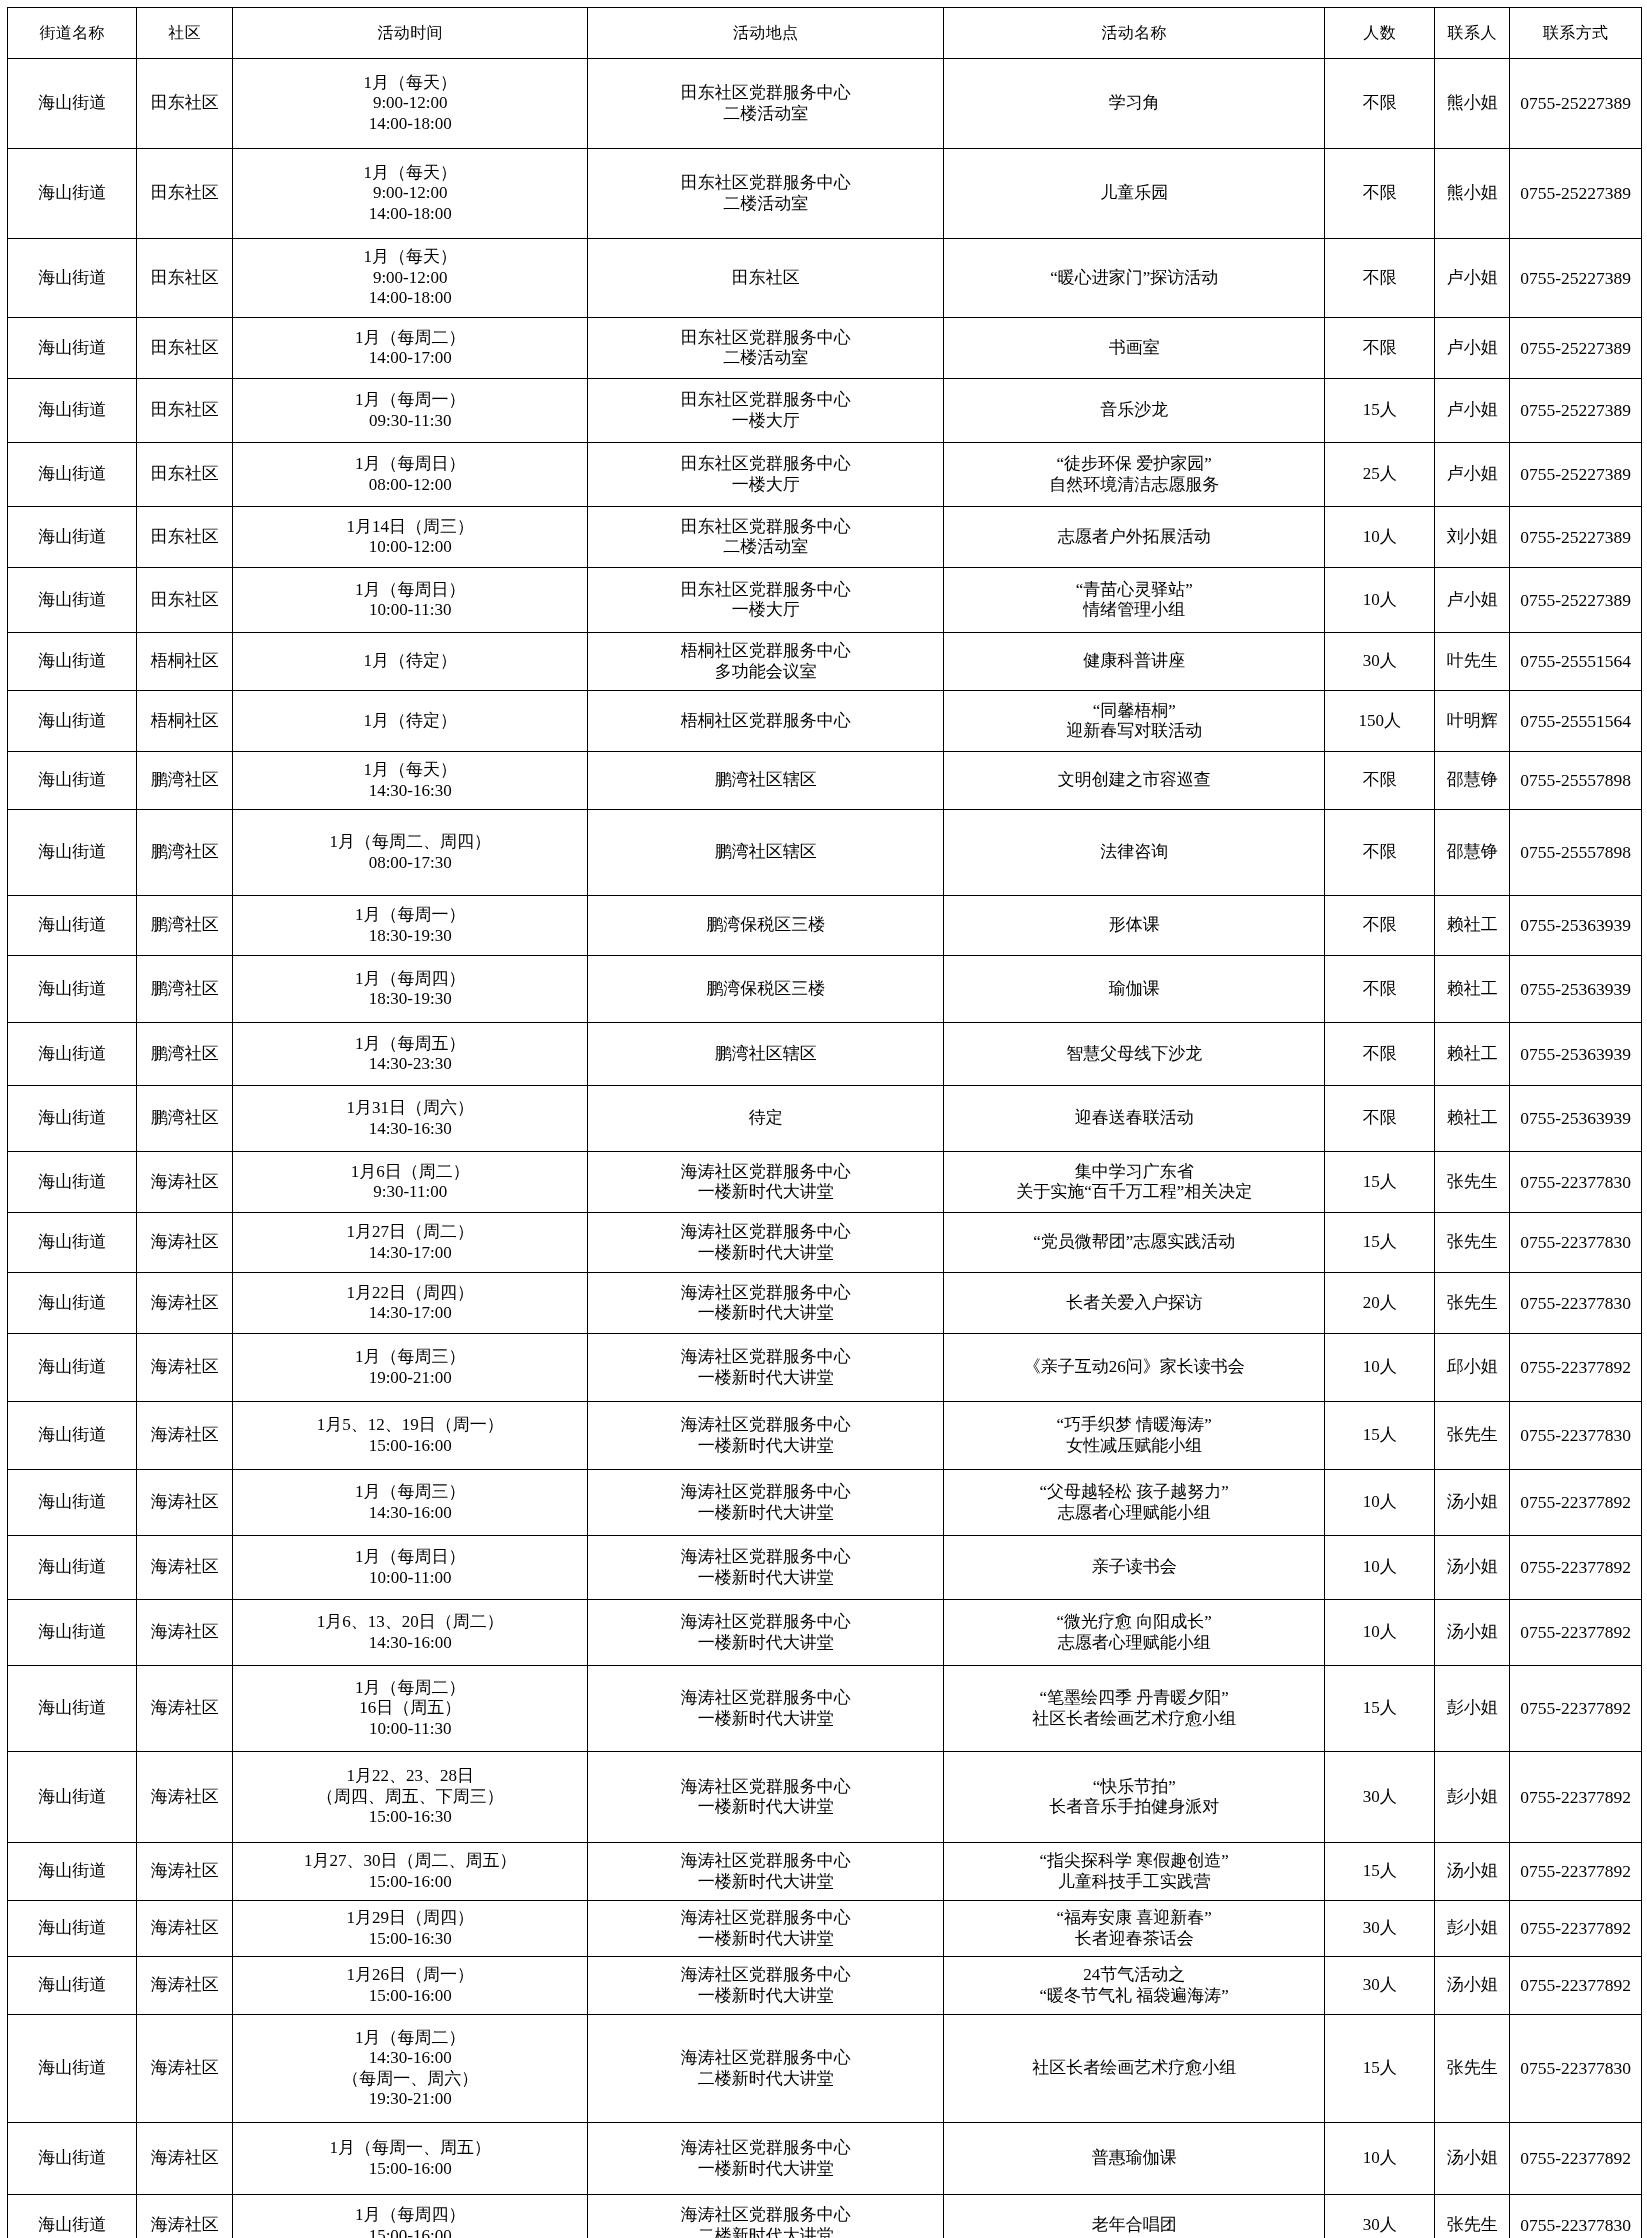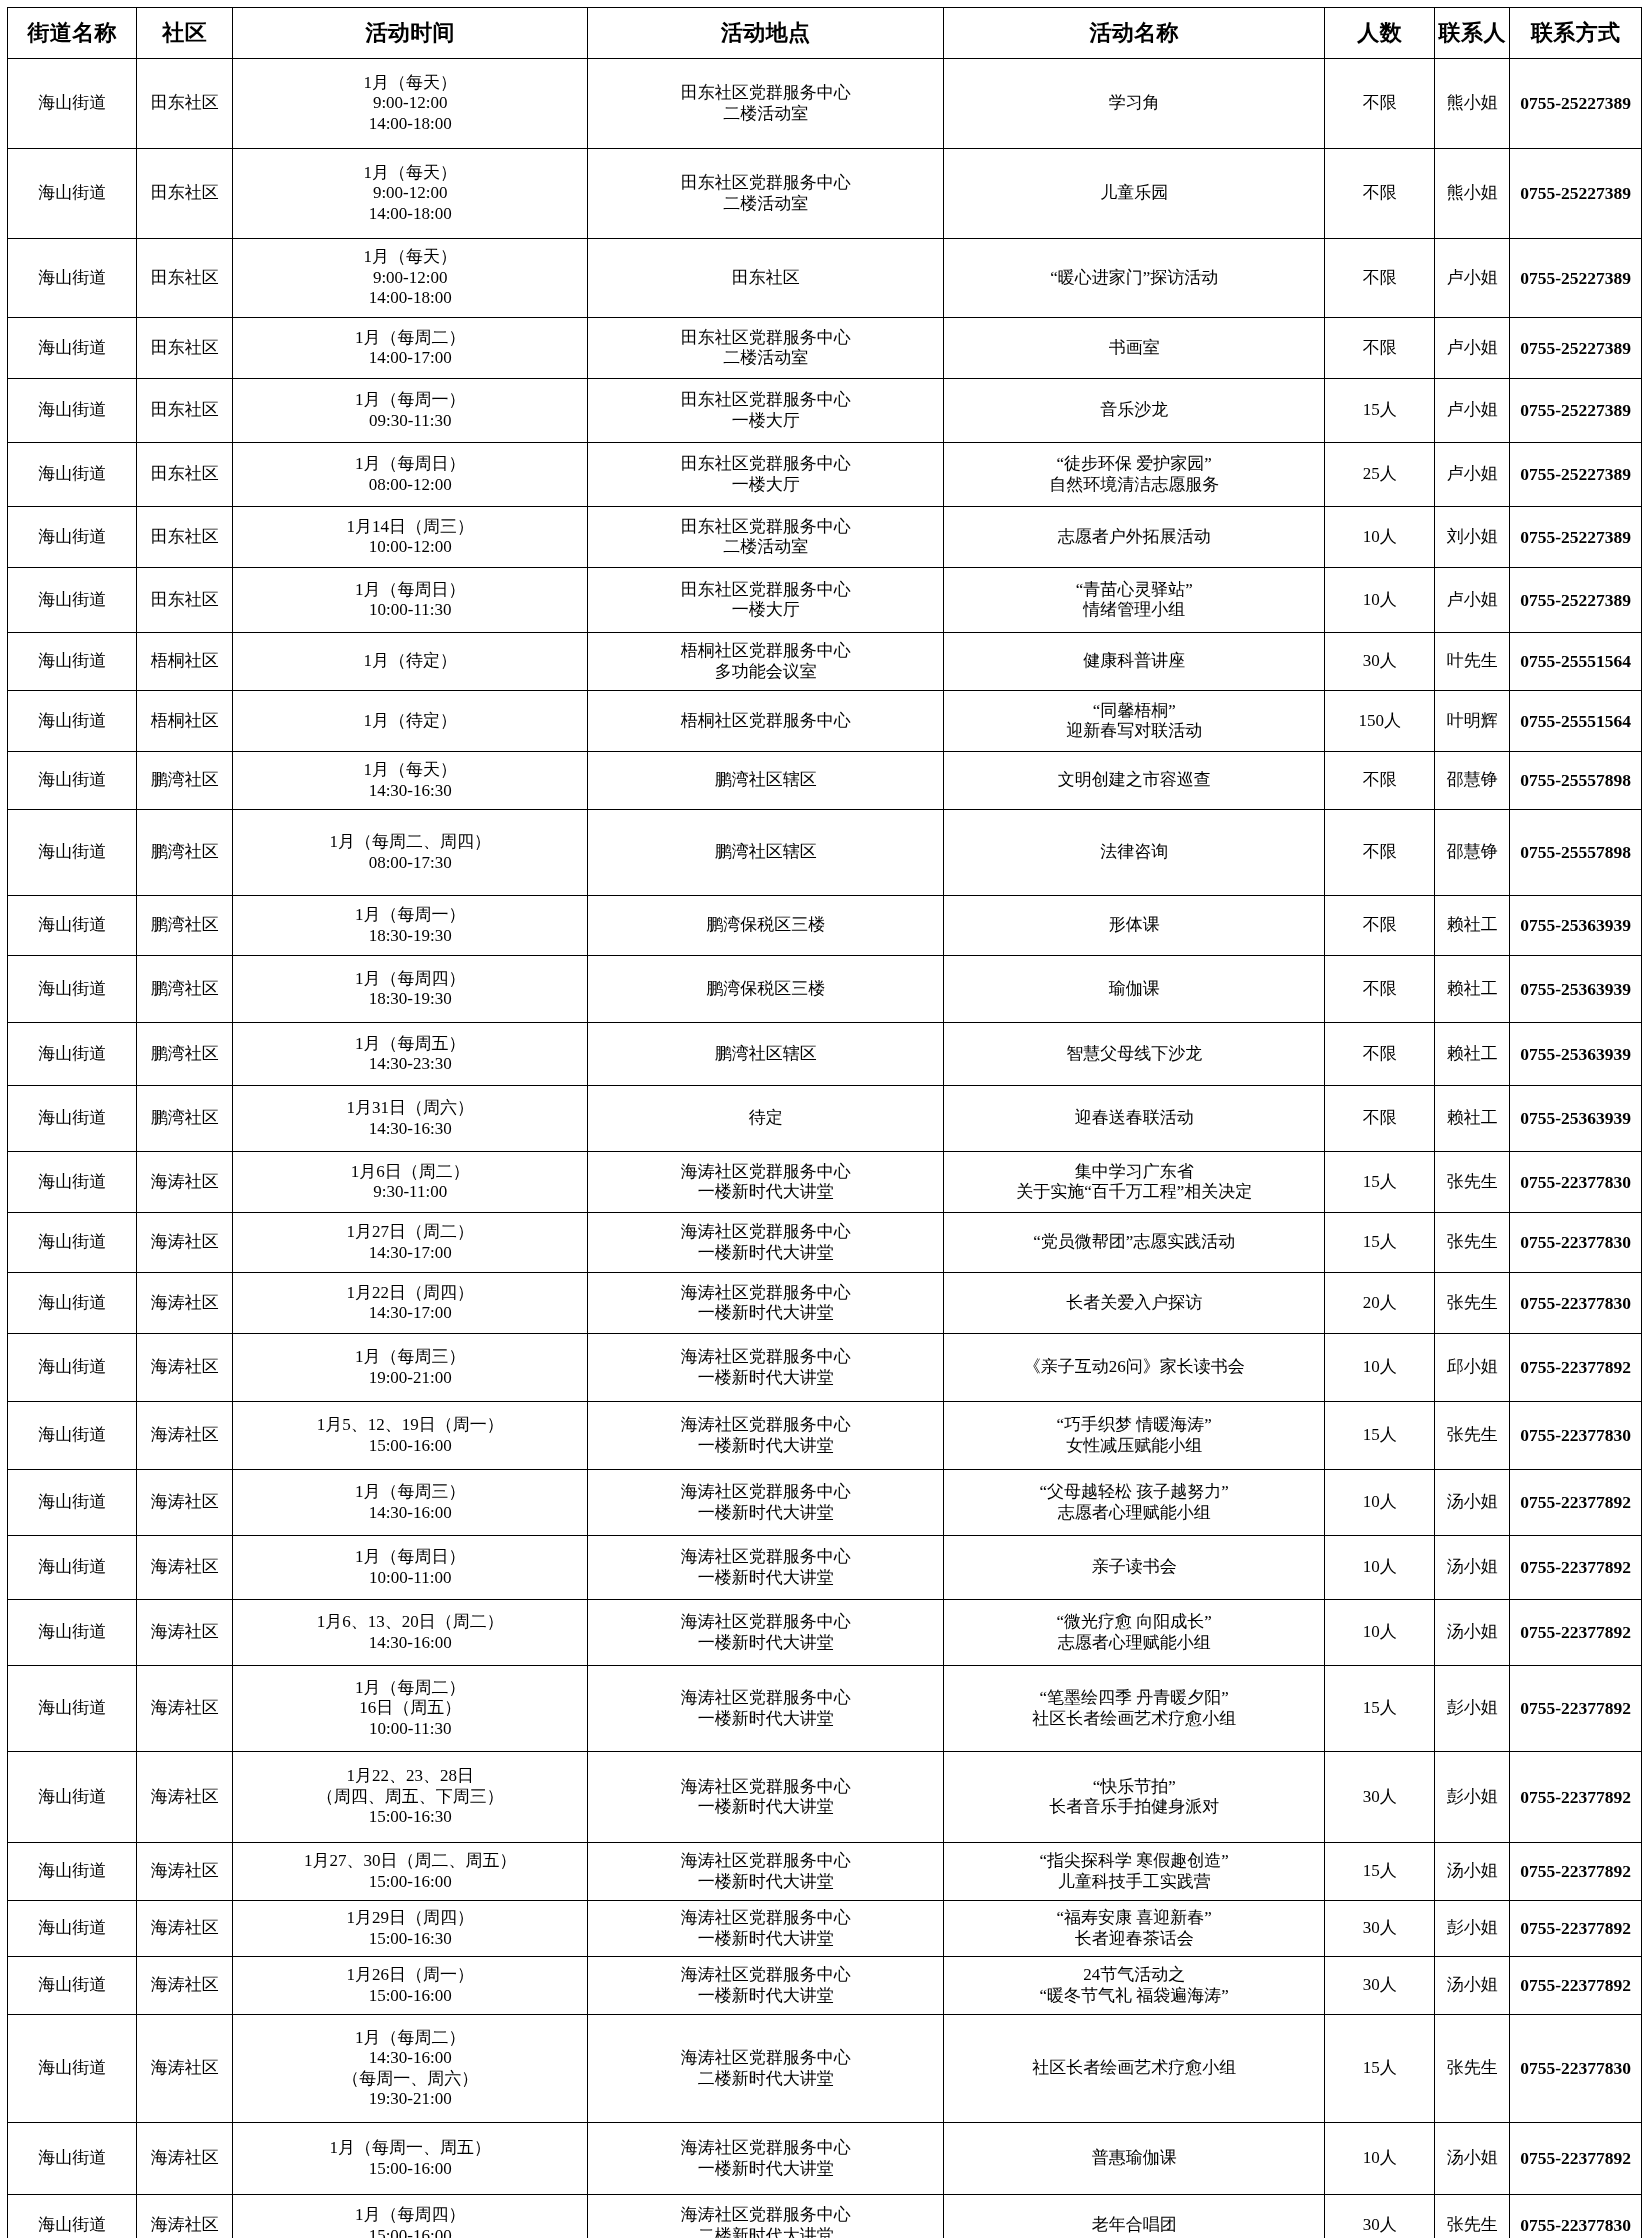--- a/index.html
+++ b/index.html
@@ -18,25 +18,25 @@
     vertical-align: middle;
     padding: 0 2.7px;
     white-space: pre-line;
     font-size: 17px;
     line-height: 20.6px;
     font-weight: normal;
     overflow: hidden;
   }
   .sheet th {
     font-family: "DejaVu Sans", "Liberation Sans", sans-serif;
-    font-weight: 700;
-    font-size: 22px;
+    font-weight: 400;
+    font-size: 16px;
     letter-spacing: 0.4px;
   }
-  .sheet td.ph { font-size: 17.5px; white-space: nowrap; padding: 0 0.9px; font-weight: bold; }
+  .sheet td.ph { font-size: 17.5px; white-space: nowrap; padding: 0 0.9px; }
 </style>
 </head>
 <body>
 
 <table class="sheet">
   <colgroup>
     <col style="width:129px">
       <col style="width:96px">
       <col style="width:355px">
       <col style="width:356px">

